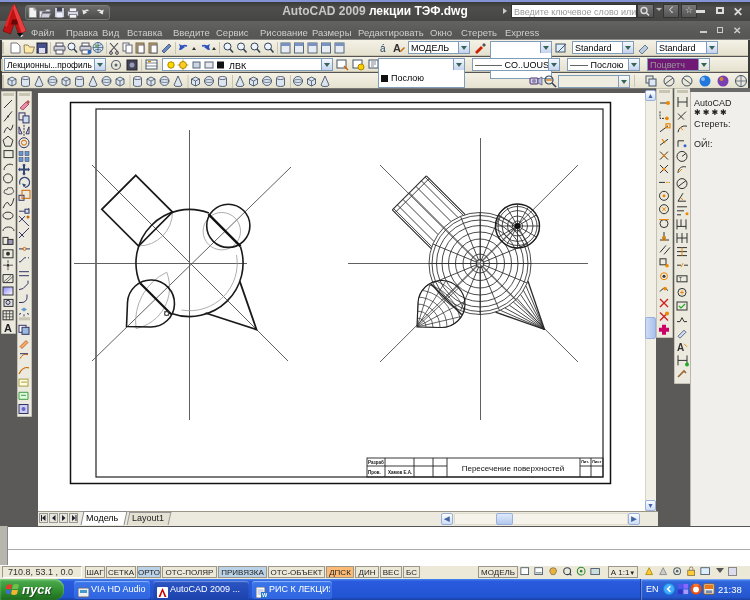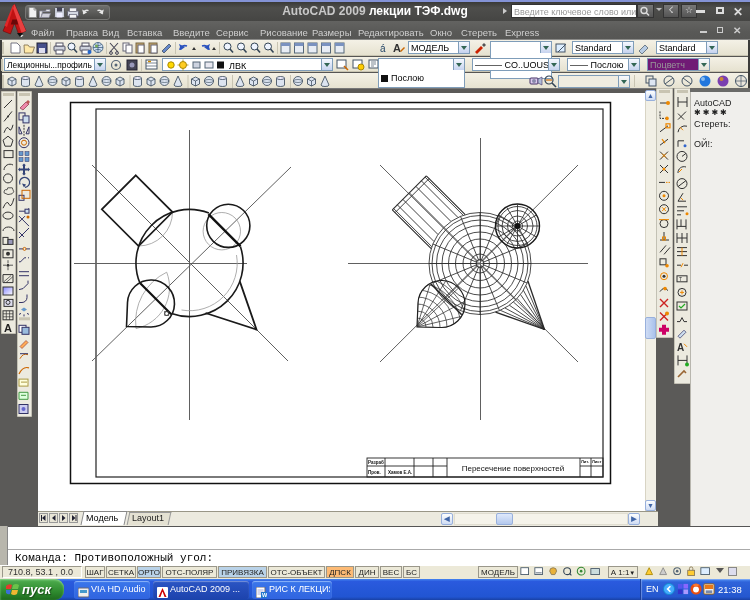--- a/index.html
+++ b/index.html
@@ -811,21 +811,20 @@
 <div class="abs" style="left:86px;top:513px;font-size:9px;color:#000">Модель</div>
 <div class="abs" style="left:128px;top:512px;width:42px;height:13px;background:#e4e1d2;border:1px solid #999;border-bottom:none;transform:skewX(-12deg);"></div>
 <div class="abs" style="left:132px;top:513px;font-size:9px;color:#222">Layout1</div>
 <div class="abs" style="left:441px;top:513px;width:12px;height:12px;background:linear-gradient(#fdfefe,#cfdcf4);border:1px solid #98b0dc;border-radius:2px;color:#4066a8;font-size:7px;font-weight:bold;text-align:center;line-height:10px">◀</div>
 <div class="abs" style="left:454px;top:513px;width:174px;height:12px;background:#f5f3ea;border:1px solid #e0ddd0"></div>
 <div class="abs" style="left:496px;top:513px;width:17px;height:12px;background:linear-gradient(#dfe9fb,#b4c9ee);border:1px solid #98b0dc;border-radius:2px"></div>
 <div class="abs" style="left:628px;top:513px;width:12px;height:12px;background:linear-gradient(#fdfefe,#cfdcf4);border:1px solid #98b0dc;border-radius:2px;color:#4066a8;font-size:7px;font-weight:bold;text-align:center;line-height:10px">▶</div>
 <div class="abs" style="left:0;top:526px;width:750px;height:39px;background:#fff;border-top:1px solid #555"></div>
 <div class="abs" style="left:0;top:526px;width:8px;height:39px;background:#b8b6ac;border-right:1px solid #888"></div>
 <div class="abs" style="left:8px;top:549px;width:742px;height:1px;background:#aaa"></div>
-<div class="abs" style="left:15px;top:552px;font-family:'Liberation Mono',monospace;font-size:11px;color:#000">Команда: Противоположный угол:</div>
 <div class="abs" style="left:0;top:565px;width:750px;height:14px;background:#ece9d8;border-top:1px solid #fff"></div>
 <div class="abs" style="left:2px;top:566px;width:80px;height:12px;border:1px solid;border-color:#9a978a #fff #fff #9a978a;font-size:9px;color:#333;padding-left:5px">710.8, 53.1 , 0.0</div>
 <div class="abs" style="left:85px;top:566px;width:20px;height:12px;background:#ece9d8;border:1px solid #9a978a;font-size:8px;color:#222;text-align:center;line-height:11px;overflow:hidden">ШАГ</div>
 <div class="abs" style="left:106px;top:566px;width:30px;height:12px;background:#ece9d8;border:1px solid #9a978a;font-size:8px;color:#222;text-align:center;line-height:11px;overflow:hidden">СЕТКА</div>
 <div class="abs" style="left:137px;top:566px;width:24px;height:12px;background:#b9d2e8;border:1px solid #9a978a;font-size:8px;color:#222;text-align:center;line-height:11px;overflow:hidden">ОРТО</div>
 <div class="abs" style="left:162px;top:566px;width:55px;height:12px;background:#ece9d8;border:1px solid #9a978a;font-size:8px;color:#222;text-align:center;line-height:11px;overflow:hidden">ОТС-ПОЛЯР</div>
 <div class="abs" style="left:218px;top:566px;width:49px;height:12px;background:#b9d2e8;border:1px solid #9a978a;font-size:8px;color:#222;text-align:center;line-height:11px;overflow:hidden">ПРИВЯЗКА</div>
 <div class="abs" style="left:268px;top:566px;width:57px;height:12px;background:#ece9d8;border:1px solid #9a978a;font-size:8px;color:#222;text-align:center;line-height:11px;overflow:hidden">ОТС-ОБЪЕКТ</div>
 <div class="abs" style="left:326px;top:566px;width:28px;height:12px;background:#fdba74;border:1px solid #9a978a;font-size:8px;color:#222;text-align:center;line-height:11px;overflow:hidden">ДПСК</div>
 <div class="abs" style="left:355px;top:566px;width:24px;height:12px;background:#ece9d8;border:1px solid #9a978a;font-size:8px;color:#222;text-align:center;line-height:11px;overflow:hidden">ДИН</div>

